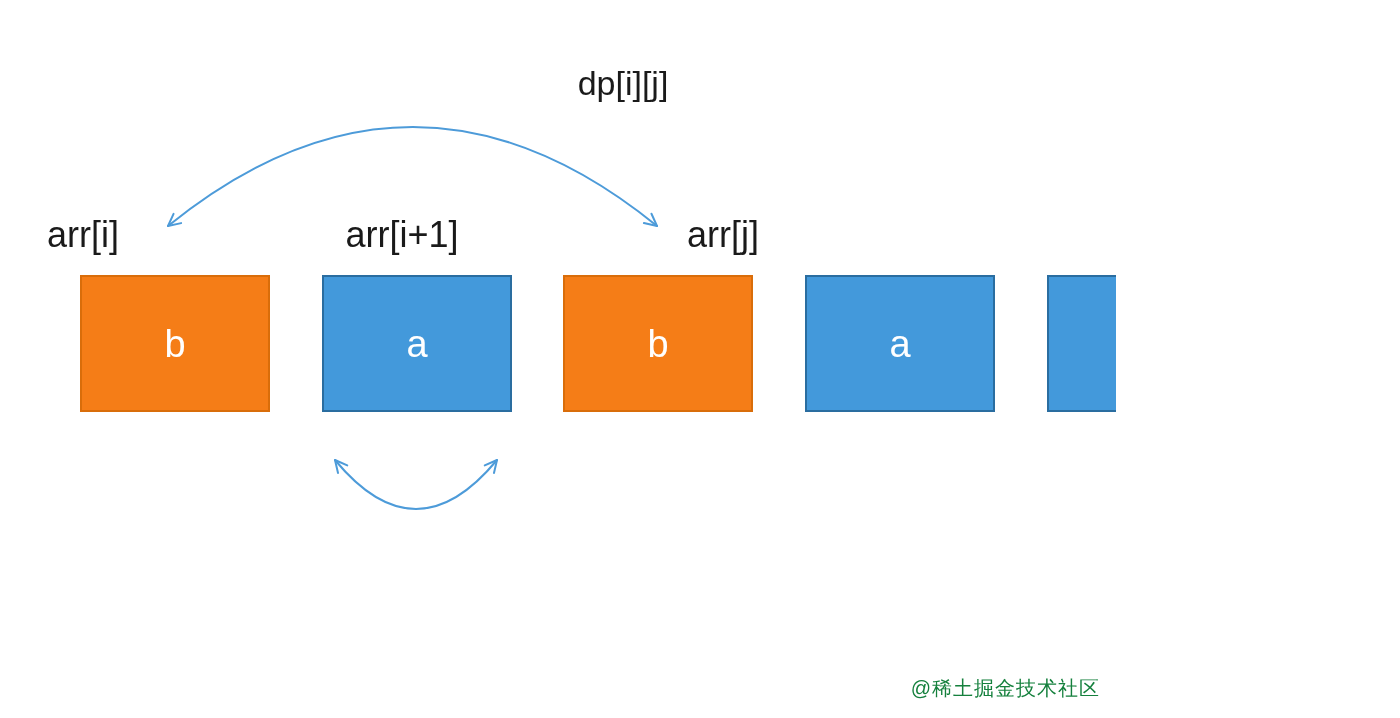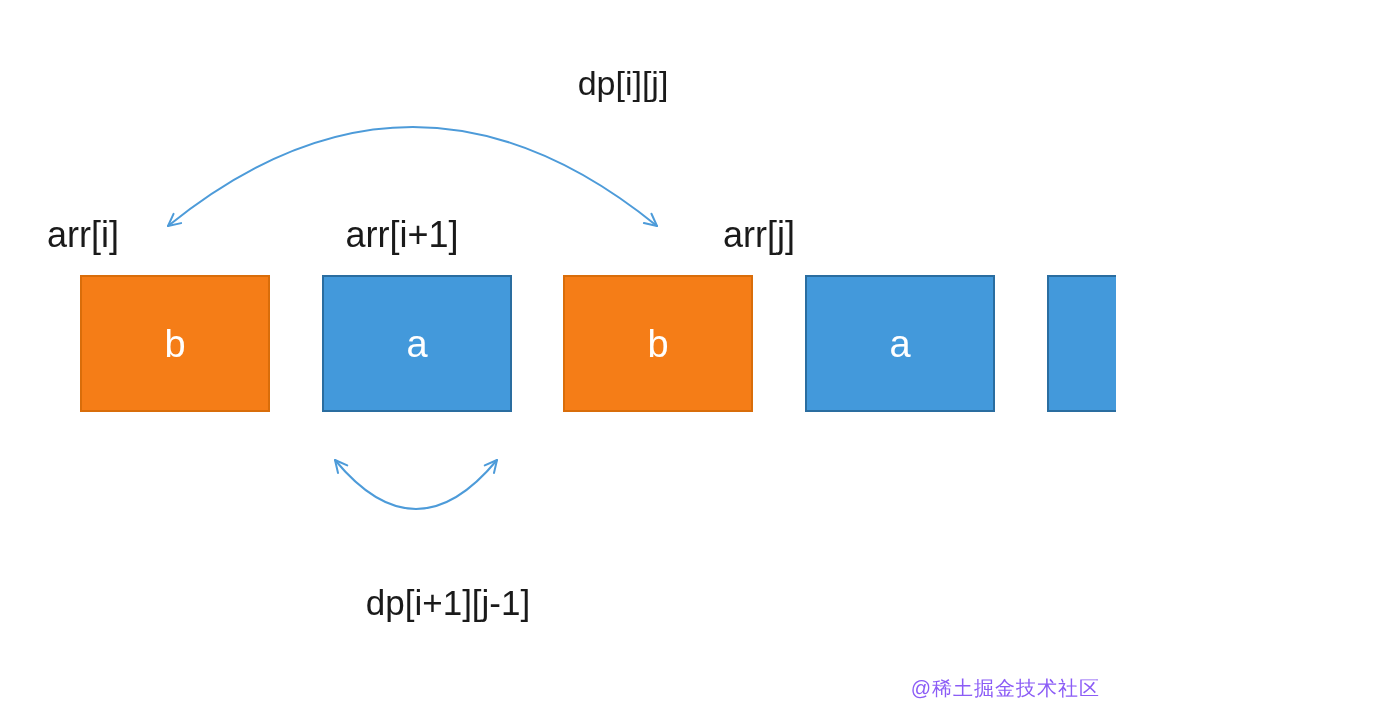--- a/index.html
+++ b/index.html
@@ -63,21 +63,21 @@
   .box-letter {
     color: #ffffff;
     font-size: 38px;
     line-height: 1;
   }
   .watermark {
     position: absolute;
     right: 16px;
     top: 675px;
     font-size: 20px;
-    color: #8b5cf6;
+    color: #15803d;
     letter-spacing: 1px;
   }
 </style>
 </head>
 <body>
 
 <div class="canvas">
 
   <svg class="arcs" viewBox="0 0 1400 718" xmlns="http://www.w3.org/2000/svg">
     <defs>
@@ -86,35 +86,34 @@
       </marker>
     </defs>
     <path class="arc" d="M 168 226 Q 413 28 657 226" marker-start="url(#vArrow)" marker-end="url(#vArrow)"></path>
     <path class="arc" d="M 335 460 Q 416 558 497 460" marker-start="url(#vArrow)" marker-end="url(#vArrow)"></path>
   </svg>
 
   <div class="lbl dp-label" style="left:623px; top:64px;">dp[i][j]</div>
 
   <div class="lbl arr-label" style="left:83px;">arr[i]</div>
   <div class="lbl arr-label" style="left:402px;">arr[i+1]</div>
-  <div class="lbl arr-label" style="left:723px;margin-left:36px;">arr[j]</div>
+  <div class="lbl arr-label" style="left:723px;">arr[j]</div>
 
   <div class="box" style="left:80px;" data-variant="orange">
     <span class="box-letter">b</span>
   </div>
   <div class="box" style="left:322px;" data-variant="blue">
     <span class="box-letter">a</span>
   </div>
   <div class="box" style="left:563px;" data-variant="orange">
     <span class="box-letter">b</span>
   </div>
   <div class="box" style="left:805px;" data-variant="blue">
     <span class="box-letter">a</span>
   </div>
   <div class="box" style="left:1047px;" data-variant="blue">
     <span class="box-letter">d</span>
   </div>
 
-  <div class="lbl dp-label" style="left:448px; top:583px; font-size:35px;">dp[i+1][j-1]</div>
 
   <div class="watermark">@稀土掘金技术社区</div>
 
 </div>
 
 </body></html>

